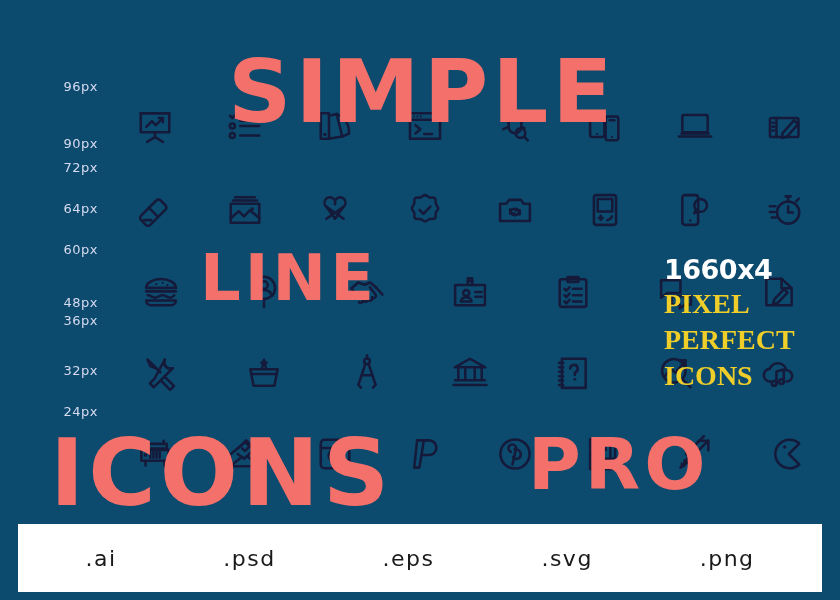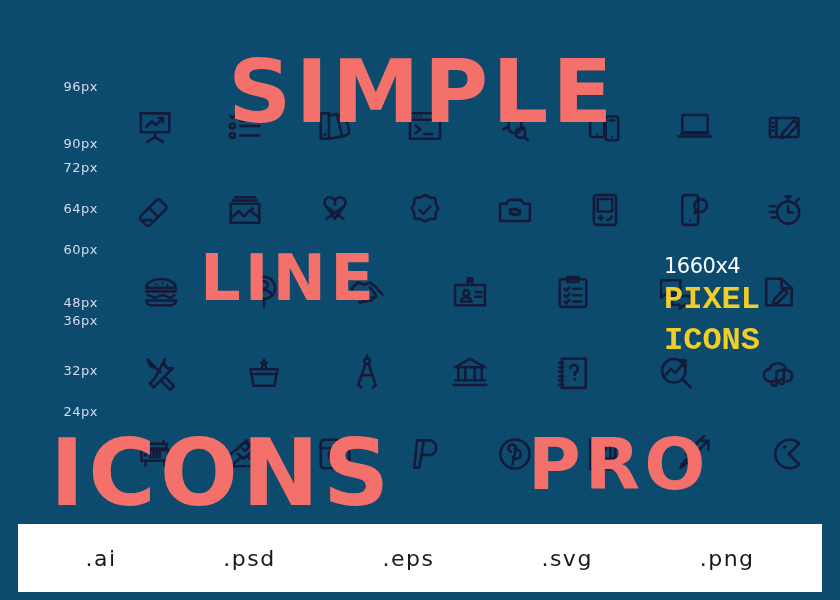--- a/index.html
+++ b/index.html
@@ -42,26 +42,26 @@
     text-align:center;
   }
   #w-simple { left:228px; top:48px;  font-size:88px; letter-spacing:4px; }
   #w-line   { left:200px; top:246px; font-size:64px; letter-spacing:4px; }
   #w-icons  { left:50px;  top:428px; font-size:92px; letter-spacing:4px; }
   #w-pro    { left:528px; top:428px; font-size:72px; letter-spacing:4px; }
 
   
   .promo { position:absolute; left:664px; top:254px; width:172px; }
   .promo .count {
-    color:#ffffff; font-family:"DejaVu Sans", sans-serif; font-weight:normal;
-    font-size:21px; letter-spacing:-0.5px; line-height:1.15;
+    color:#ffffff; font-family:"DejaVu Sans", sans-serif; font-weight:bold;
+    font-size:27px; letter-spacing:-0.5px; line-height:1.15;
   }
   .promo .pp {
-    color:#f0ce2a; font-family:Liberation Mono, monospace; font-weight:bold;
-    font-size:32px; letter-spacing:0px; line-height:1.22; margin-top:2px;
+    color:#f0ce2a; font-family:Liberation Serif, serif; font-weight:bold;
+    font-size:28px; letter-spacing:0px; line-height:1.22; margin-top:2px;
   }
 
   
   .formats {
     position:absolute; left:18px; right:18px; bottom:8px; height:68px;
     background:#ffffff; display:flex; align-items:center;
     justify-content:space-around; padding:0 14px;
   }
   .format-item {
     color:#1a1a1a; font-family:"DejaVu Sans", sans-serif;
@@ -421,20 +421,21 @@
   </div>
 
   <div class="bigword" id="w-simple">SIMPLE</div>
   <div class="bigword" id="w-line">LINE</div>
   <div class="bigword" id="w-icons">ICONS</div>
   <div class="bigword" id="w-pro">PRO</div>
 
   <div class="promo">
     <div class="count">1660x4</div>
     <div class="pp">PIXEL</div>
+    <div class="pp">PERFECT</div>
     <div class="pp">ICONS</div>
   </div>
 
   <div class="formats">
     <div class="format-item">.ai</div>
     <div class="format-item">.psd</div>
     <div class="format-item">.eps</div>
     <div class="format-item">.svg</div>
     <div class="format-item">.png</div>
   </div>

